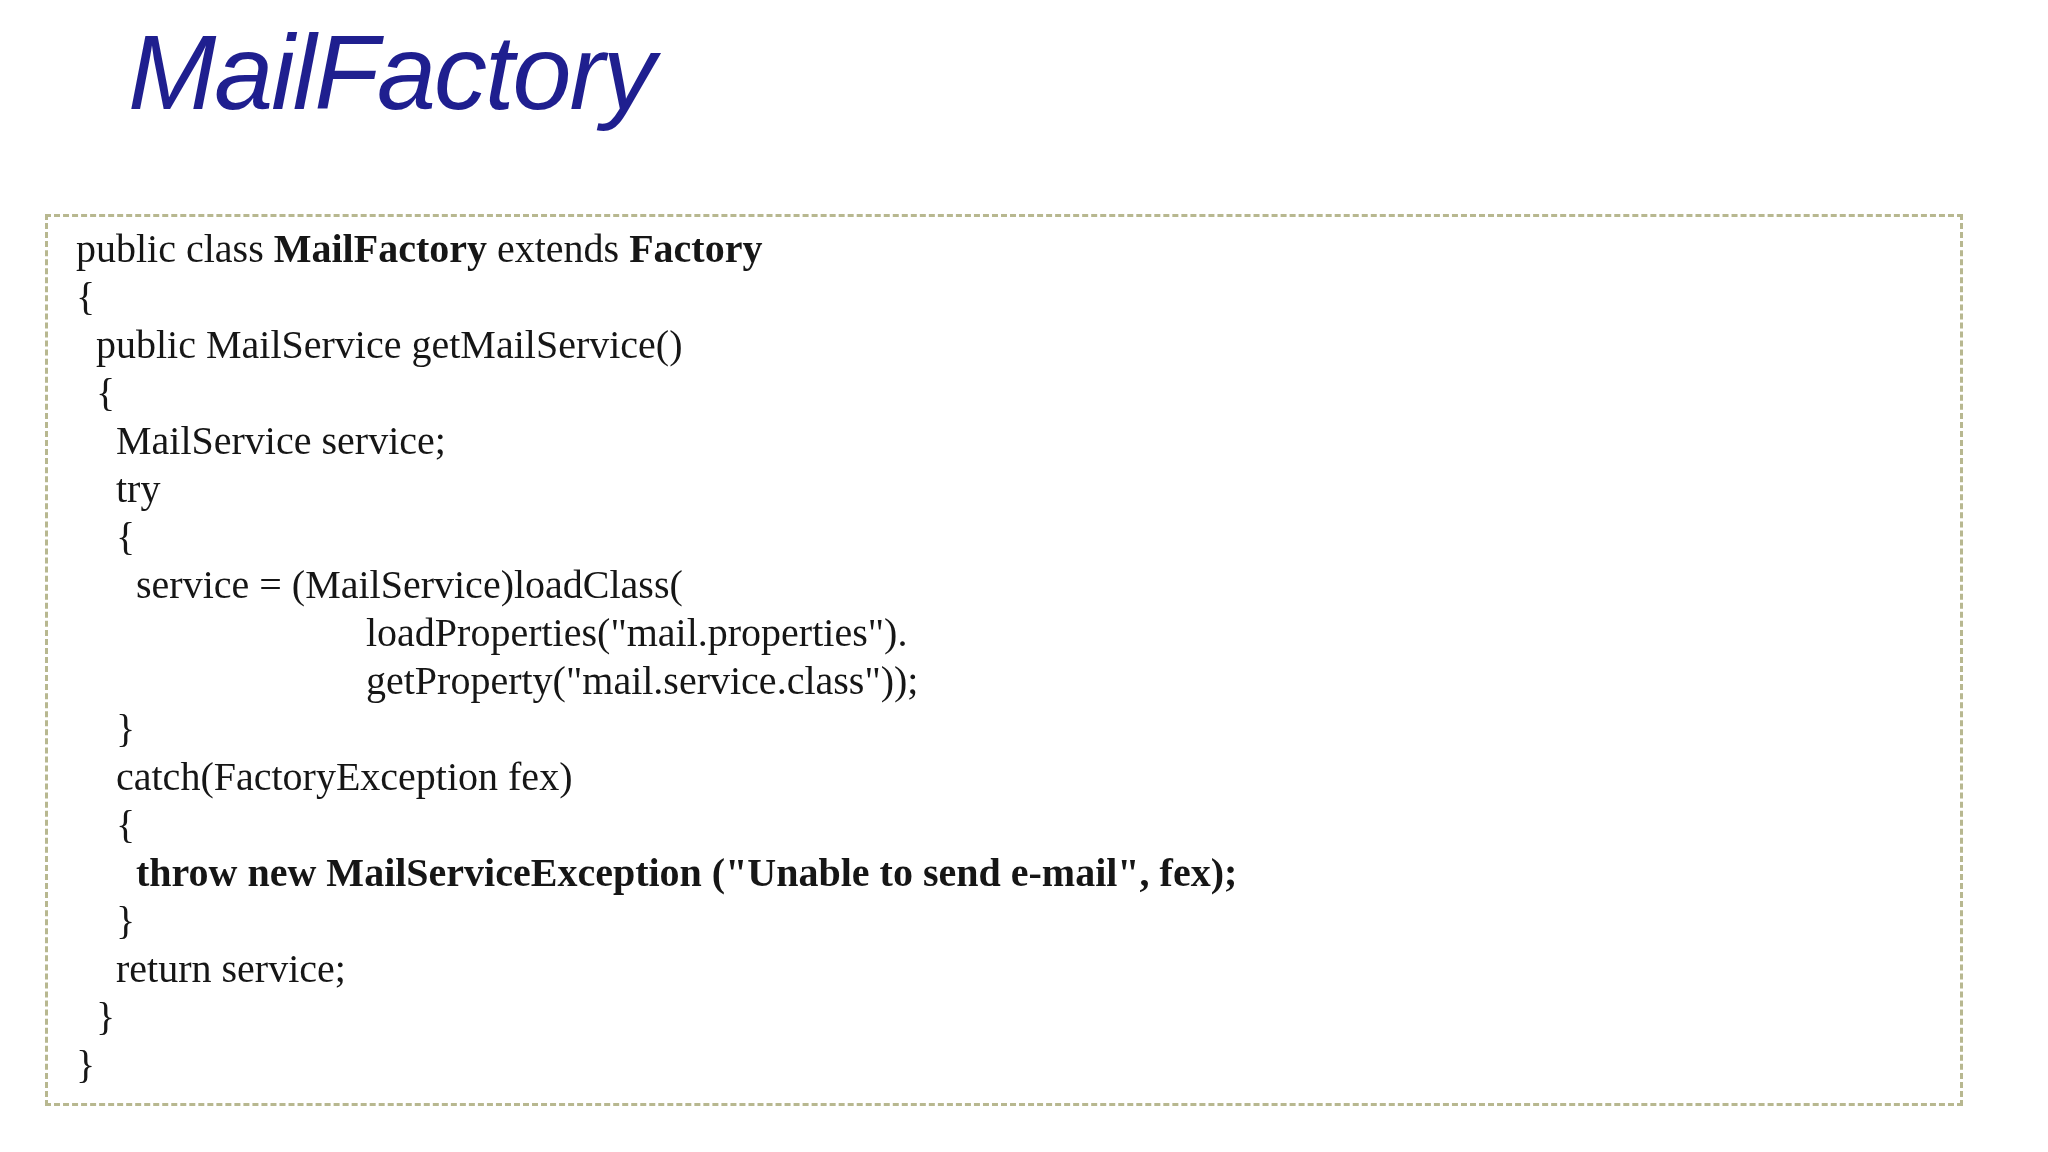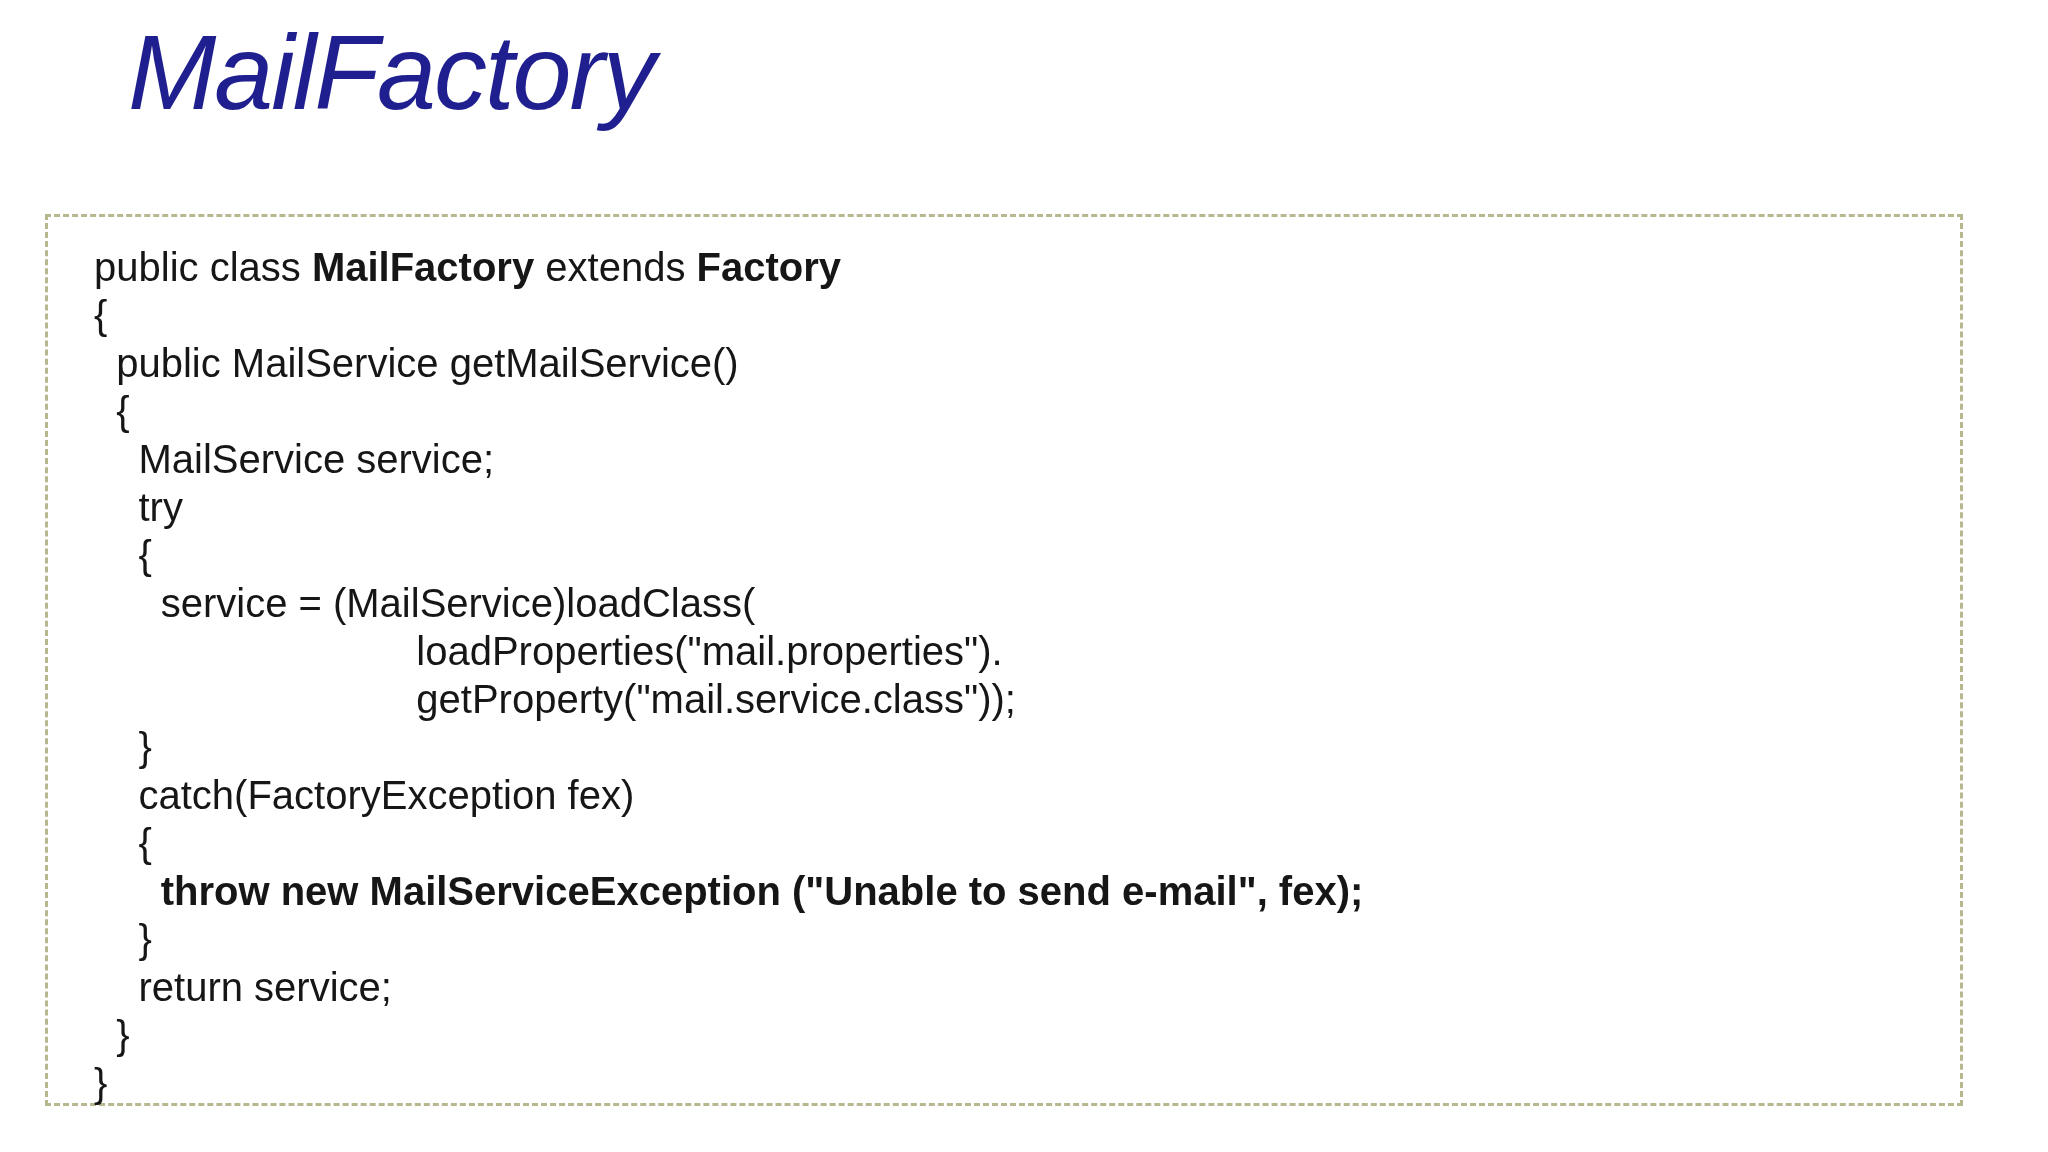--- a/index.html
+++ b/index.html
@@ -32,23 +32,23 @@
     position: absolute;
     left: 45px;
     top: 214px;
     width: 1918px;
     height: 892px;
     box-sizing: border-box;
     border: 3px dashed var(--border-color, #b8b890);
     background: transparent;
   }
   .code-block {
-    margin: 18px;
+    margin: 0;
     padding: 8px 0 0 28px;
-    font-family: Liberation Sans, sans-serif;
+    font-family: Liberation Serif, serif;
     font-size: 40px;
     line-height: 48px;
     color: var(--code-color, #161616);
   }
   .code-block .code-line {
     white-space: pre;
   }
   .code-block .bold {
     font-weight: bold;
   }

